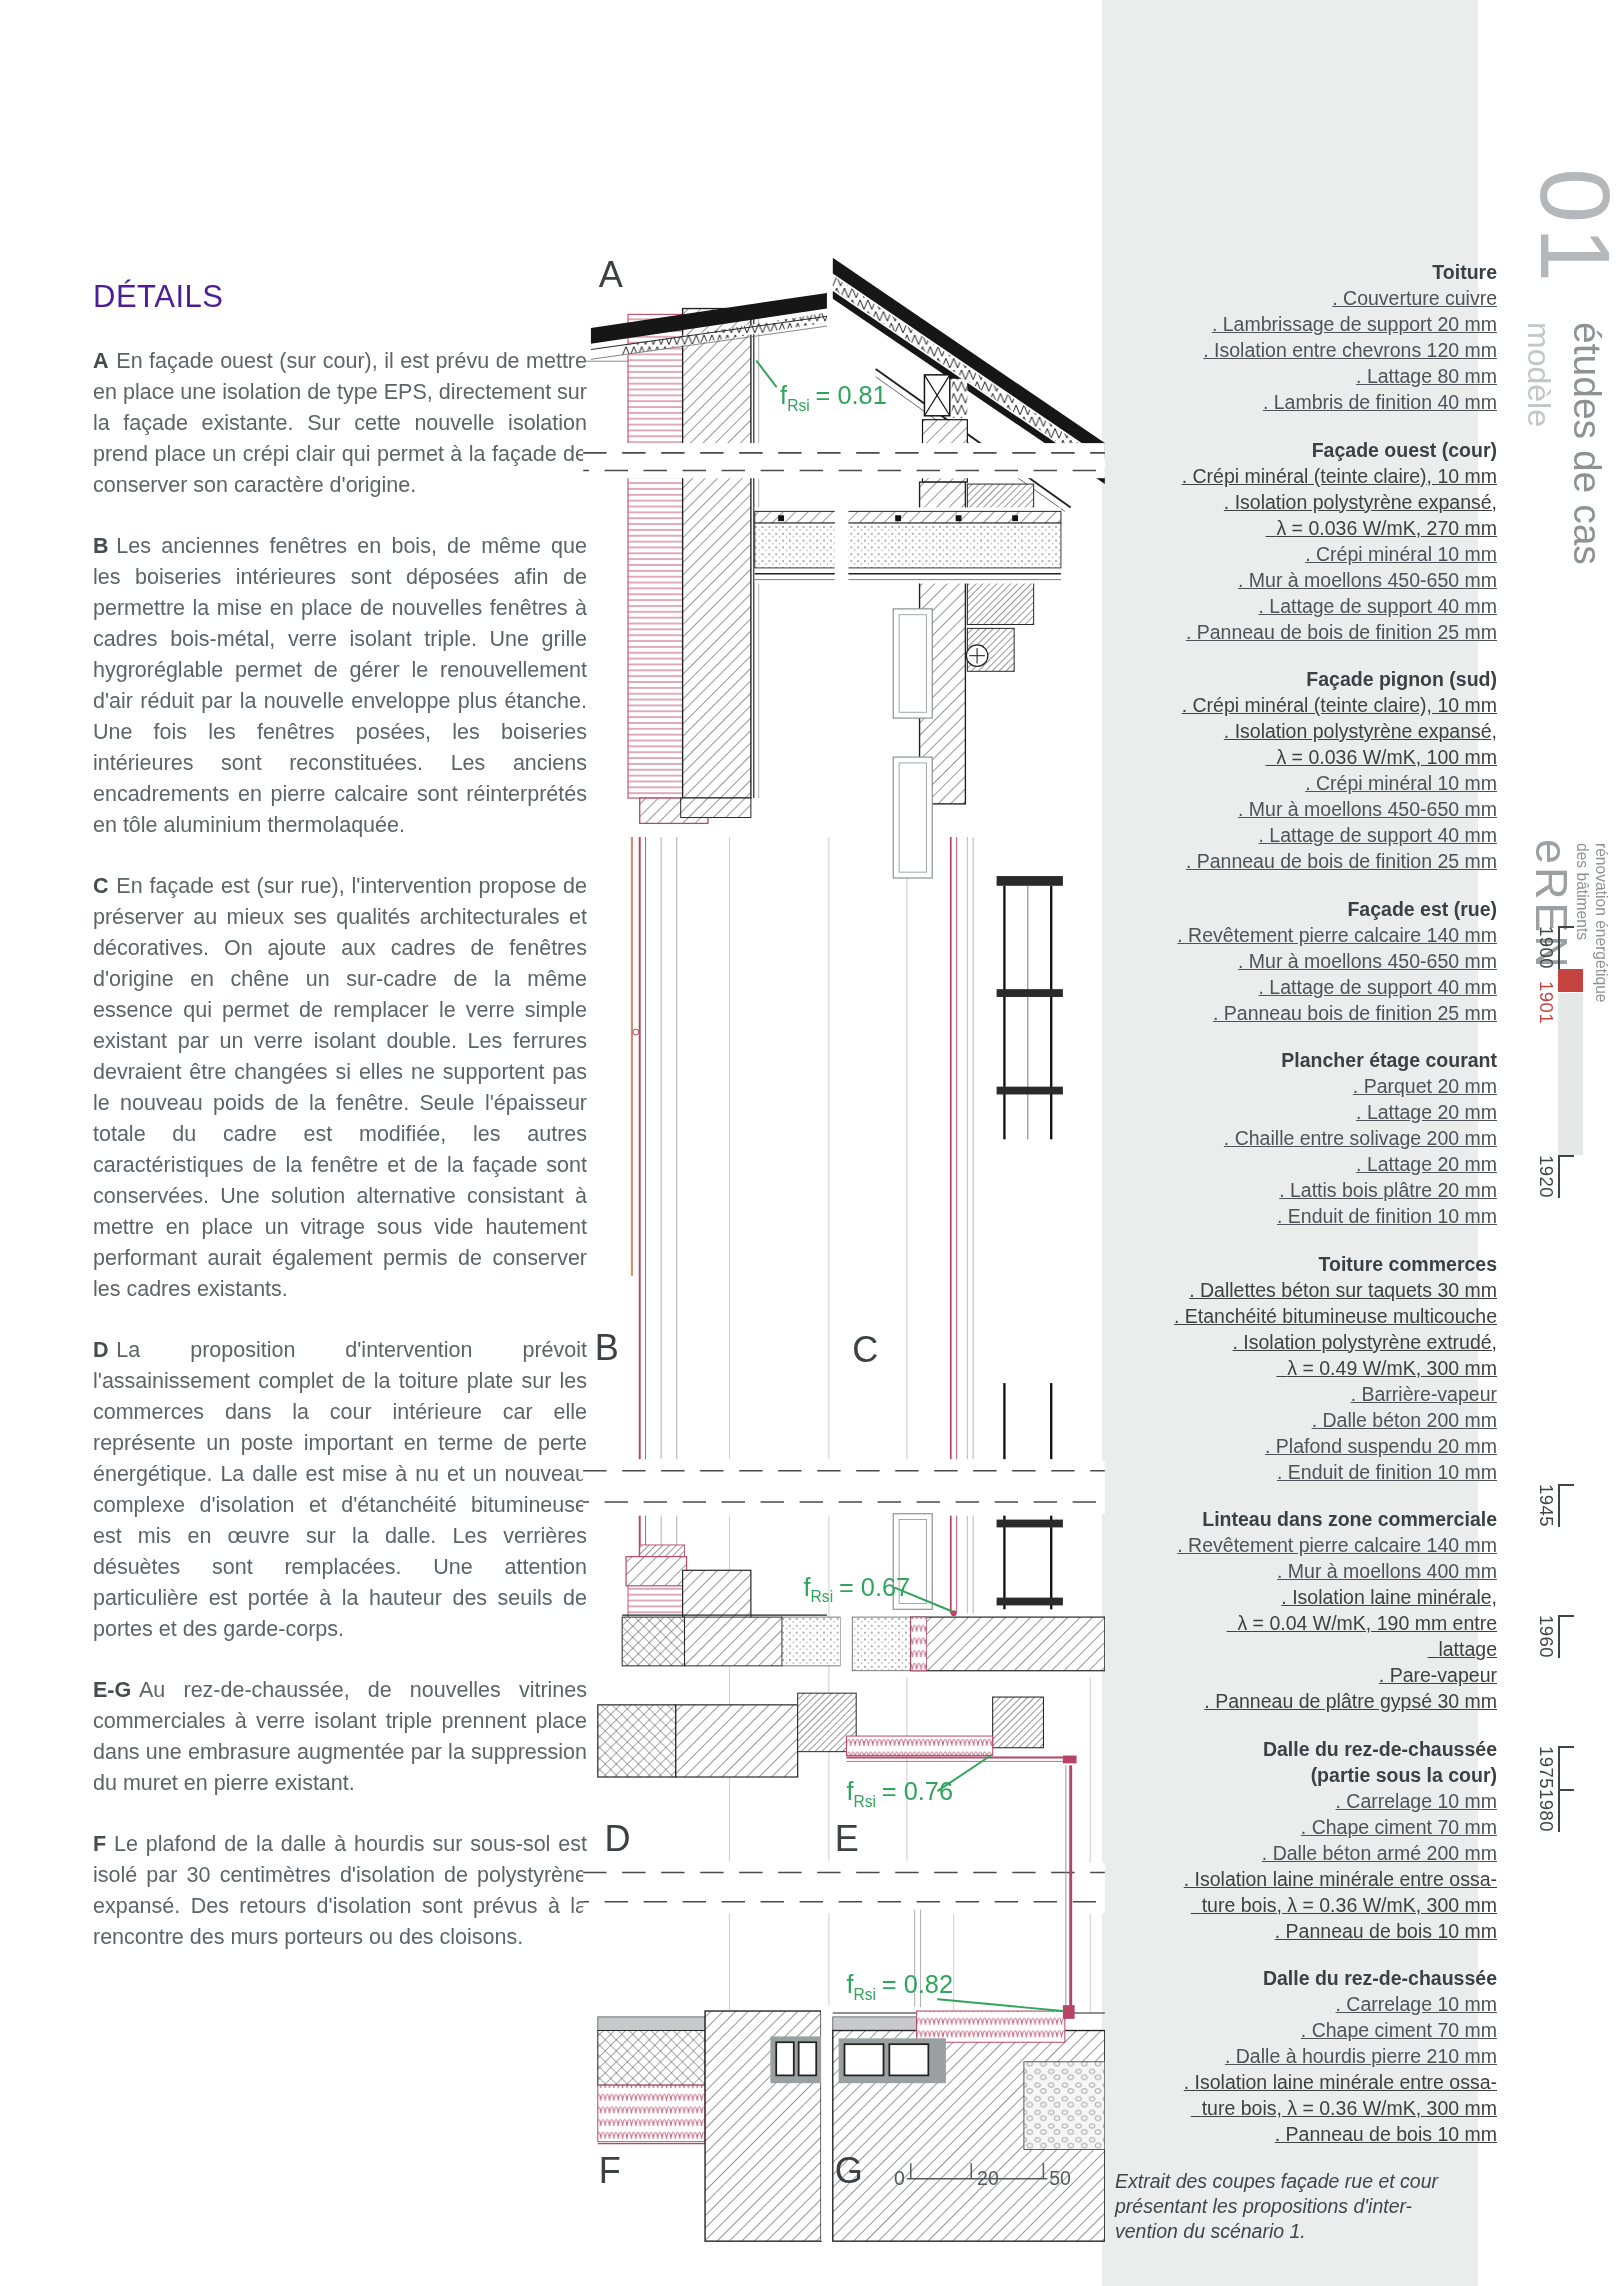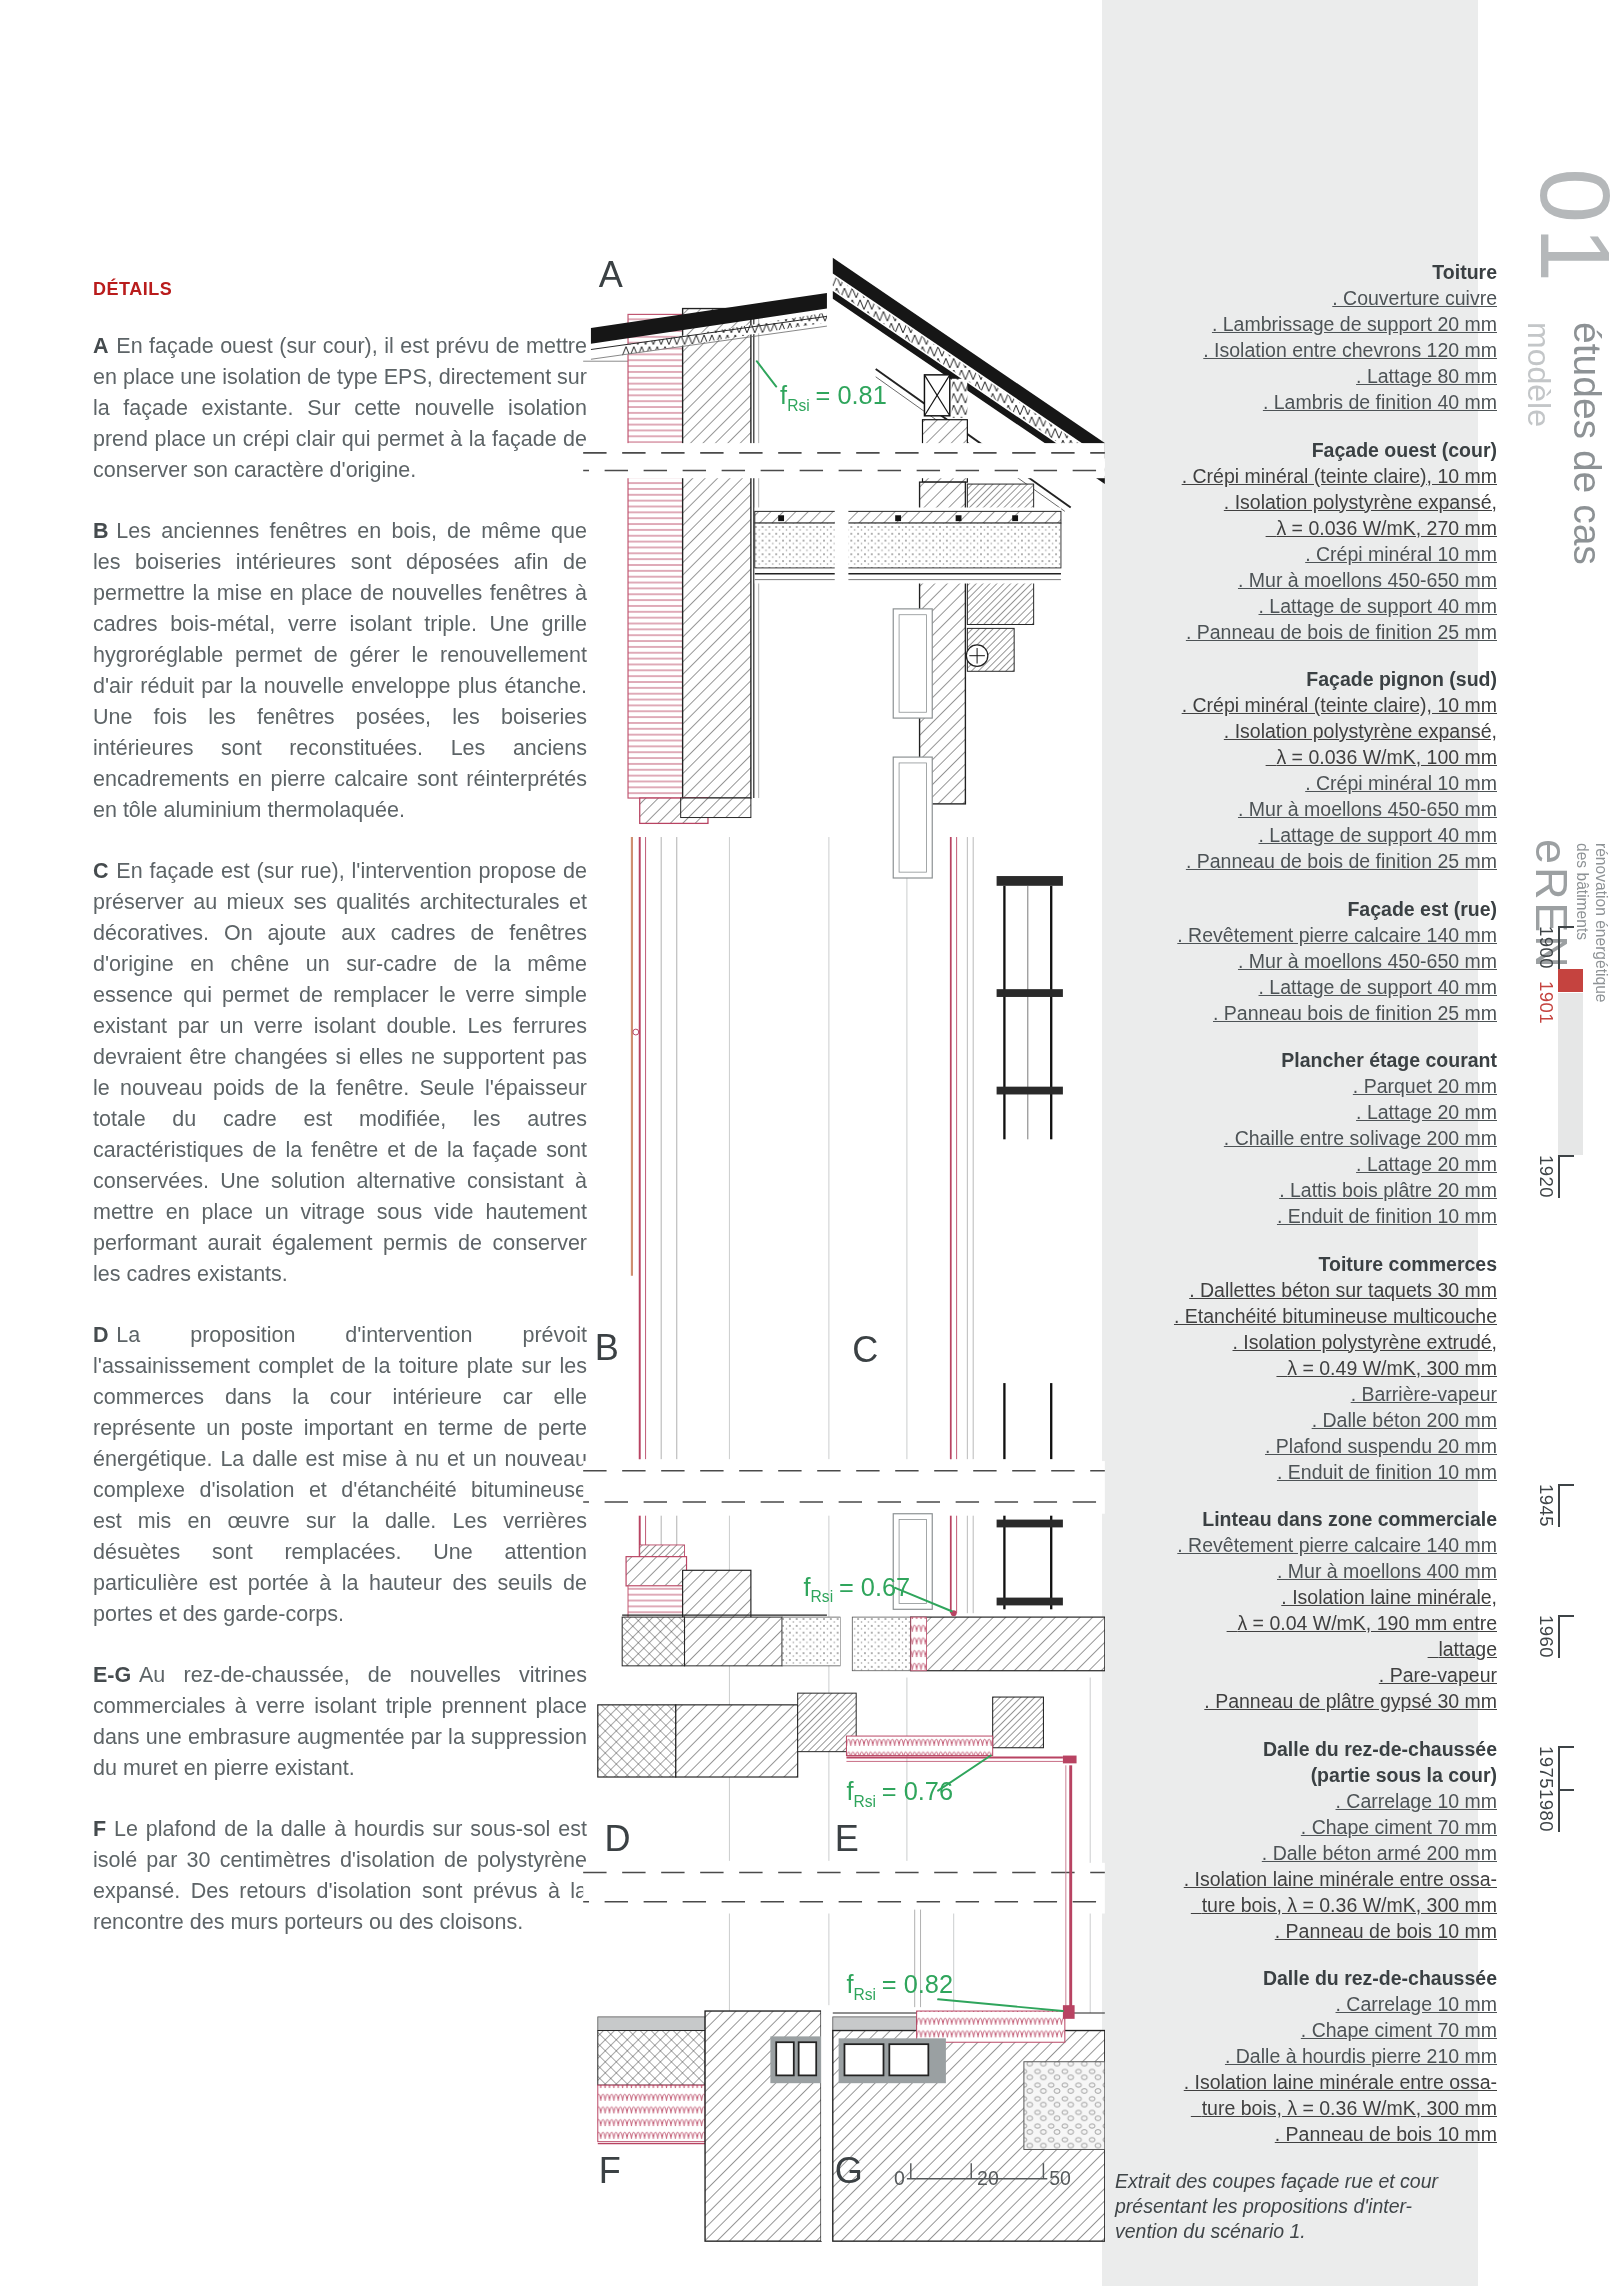--- a/index.html
+++ b/index.html
@@ -6,21 +6,21 @@
   html,body { background:#fff; }
   body {
     position:relative; width:1619px; height:2287px; overflow:hidden;
     font-family:"Liberation Sans", sans-serif; color:#4d5356;
   }
   
   .spec-panel { position:absolute; left:1102px; top:0; width:376px; height:2287px; background:#ebecec; }
 
   
   .details-col { position:absolute; left:93px; top:279px; width:494px; }
-  .details-title { font-size:18px; font-weight:700; letter-spacing:0.5px; color:#b91c1c; margin-bottom:31px; }
+  .details-title { font-size:31px; font-weight:400; letter-spacing:0.5px; color:#4c1d95; margin-bottom:31px; }
   .para { font-size:21.5px; line-height:31px; color:#5d6467; text-align:justify; margin-bottom:30px; }
   .plabel { font-weight:bold; color:#454b4e; margin-right:7.8px; }
 
   
   .specs-col { position:absolute; left:1115px; top:259px; width:382px; }
   .spec-section { margin-bottom:21.5px;text-align:right; }
   .spec-title { font-size:19.5px; line-height:26px; font-weight:bold; color:#3a4043; white-space:pre-line; }
   .spec-item { font-size:19.5px; line-height:26px; color:#4d5356; white-space:pre-wrap;text-decoration:underline; }
   .red { color:#404040; }
   .spec-note { font-size:19.5px; line-height:25px; font-style:italic; color:#3f4548; white-space:pre-line; margin-top:16px; }

